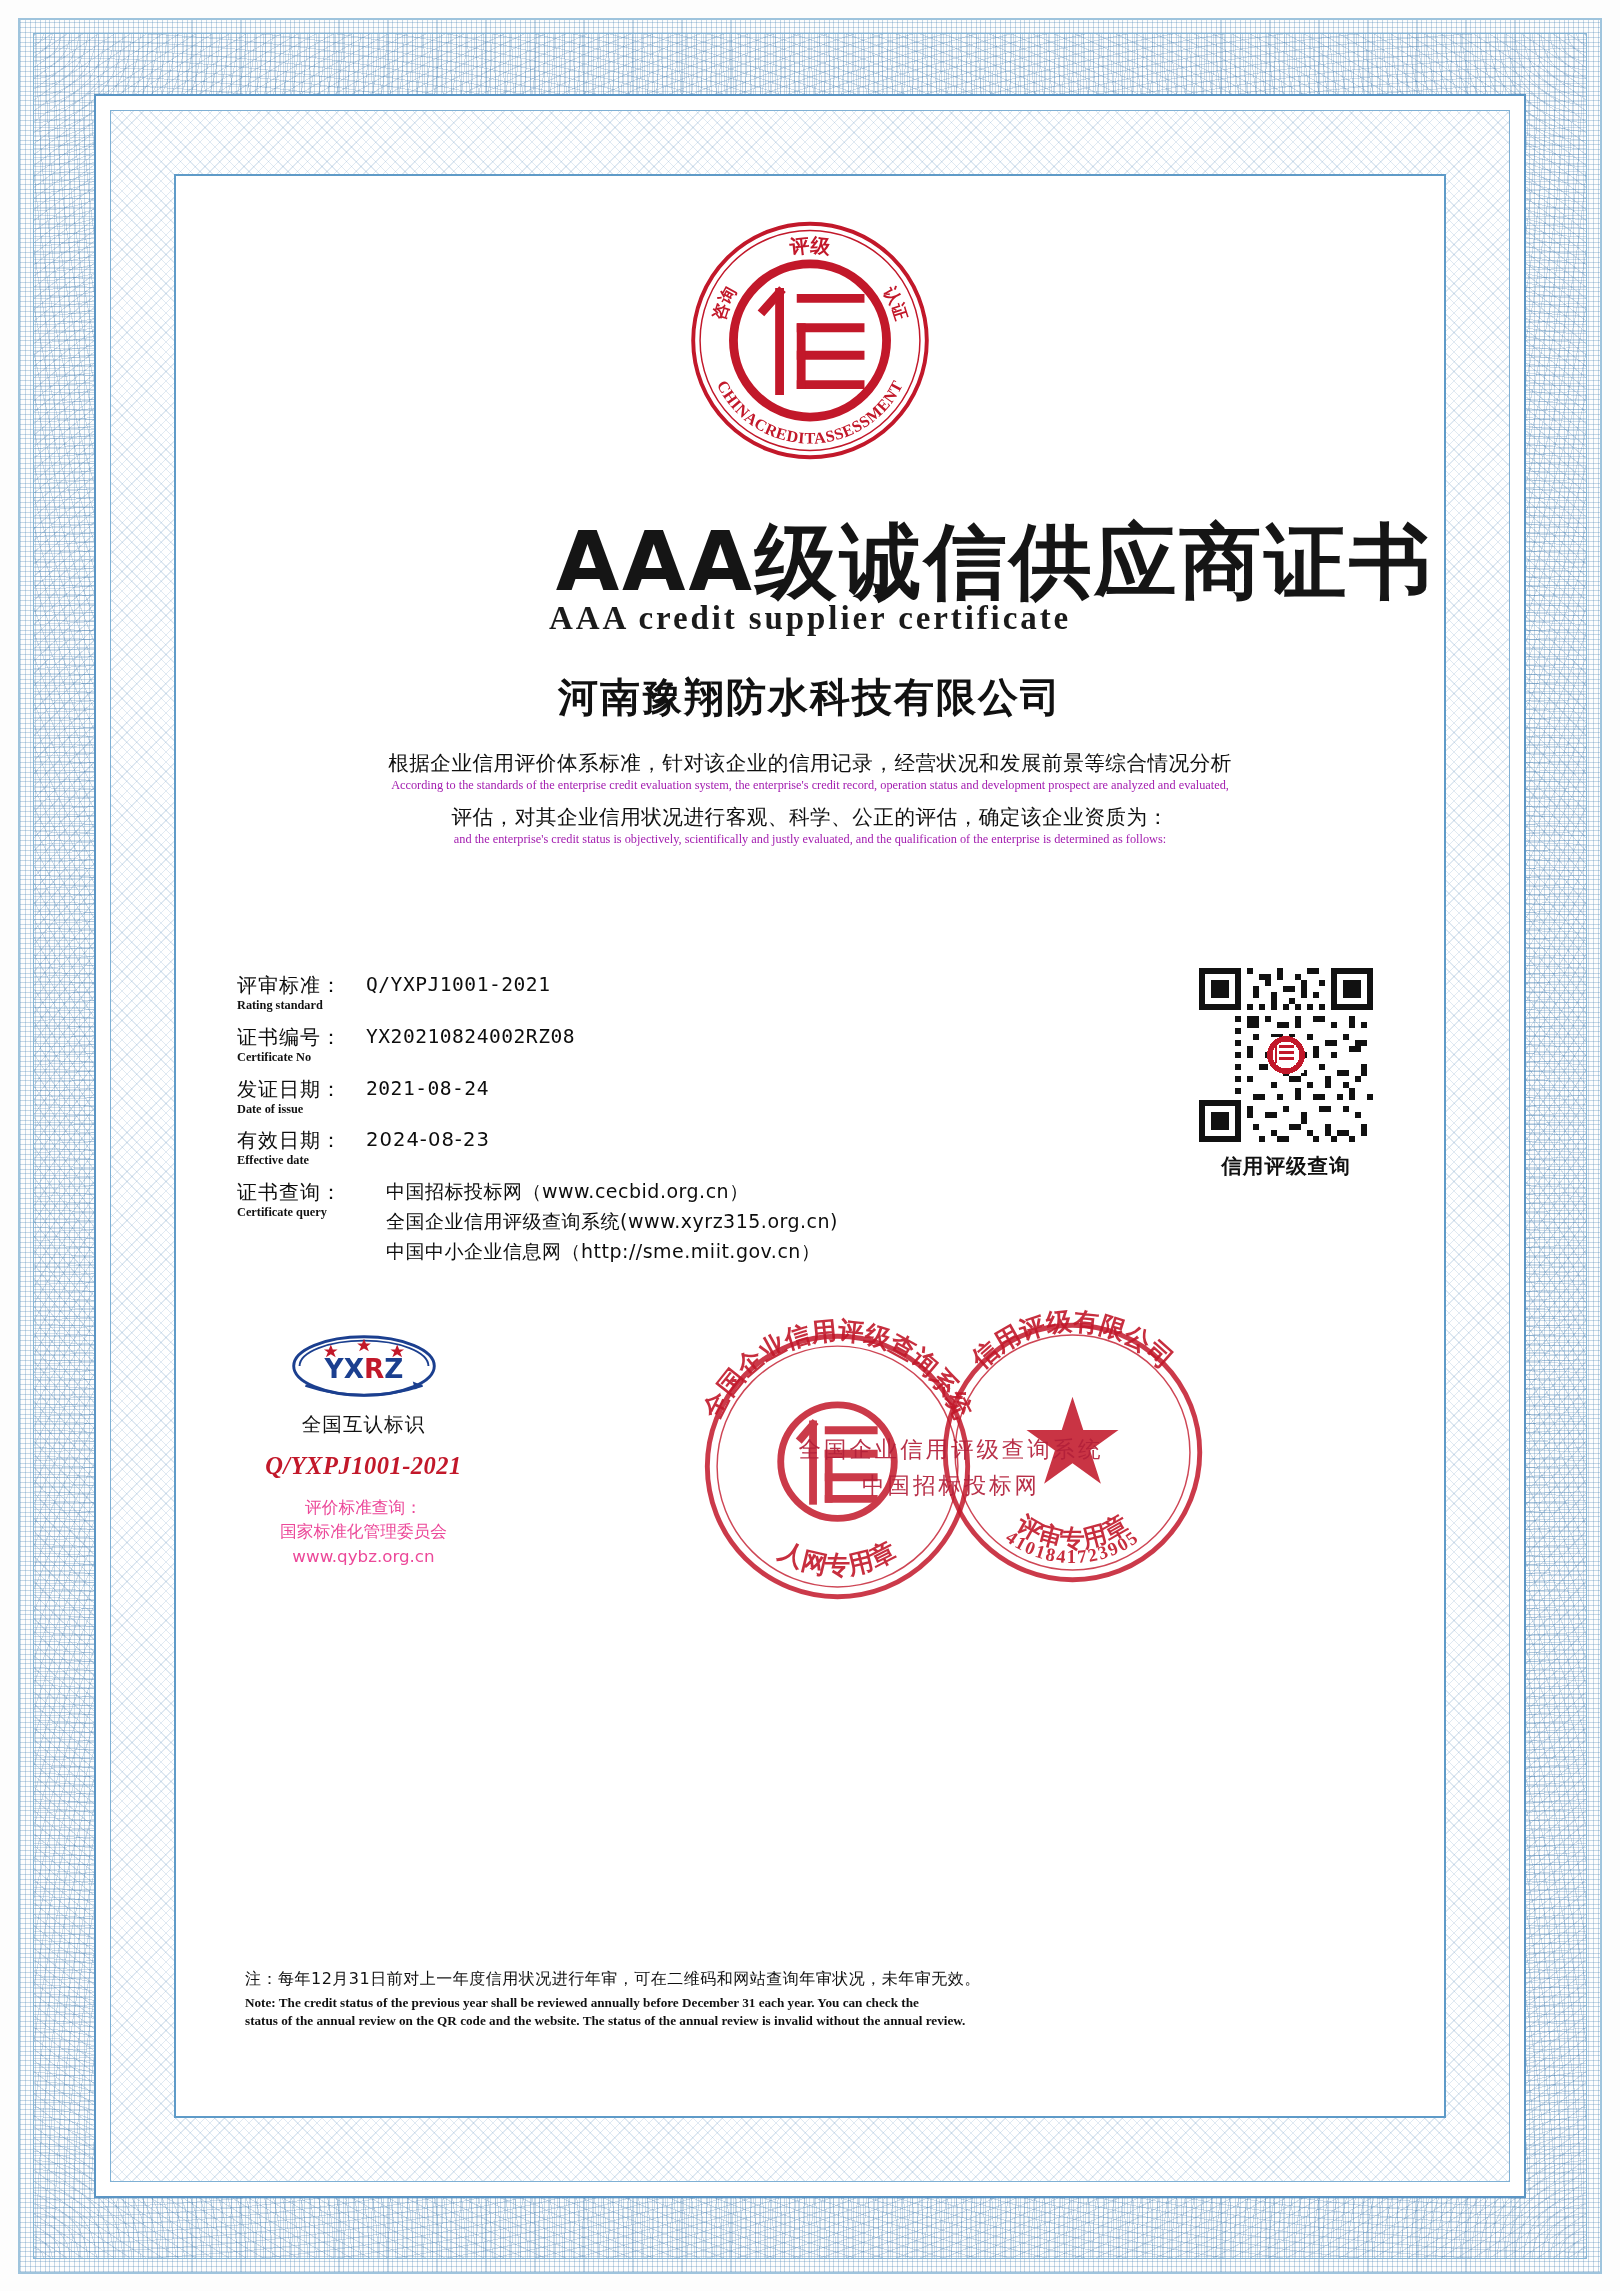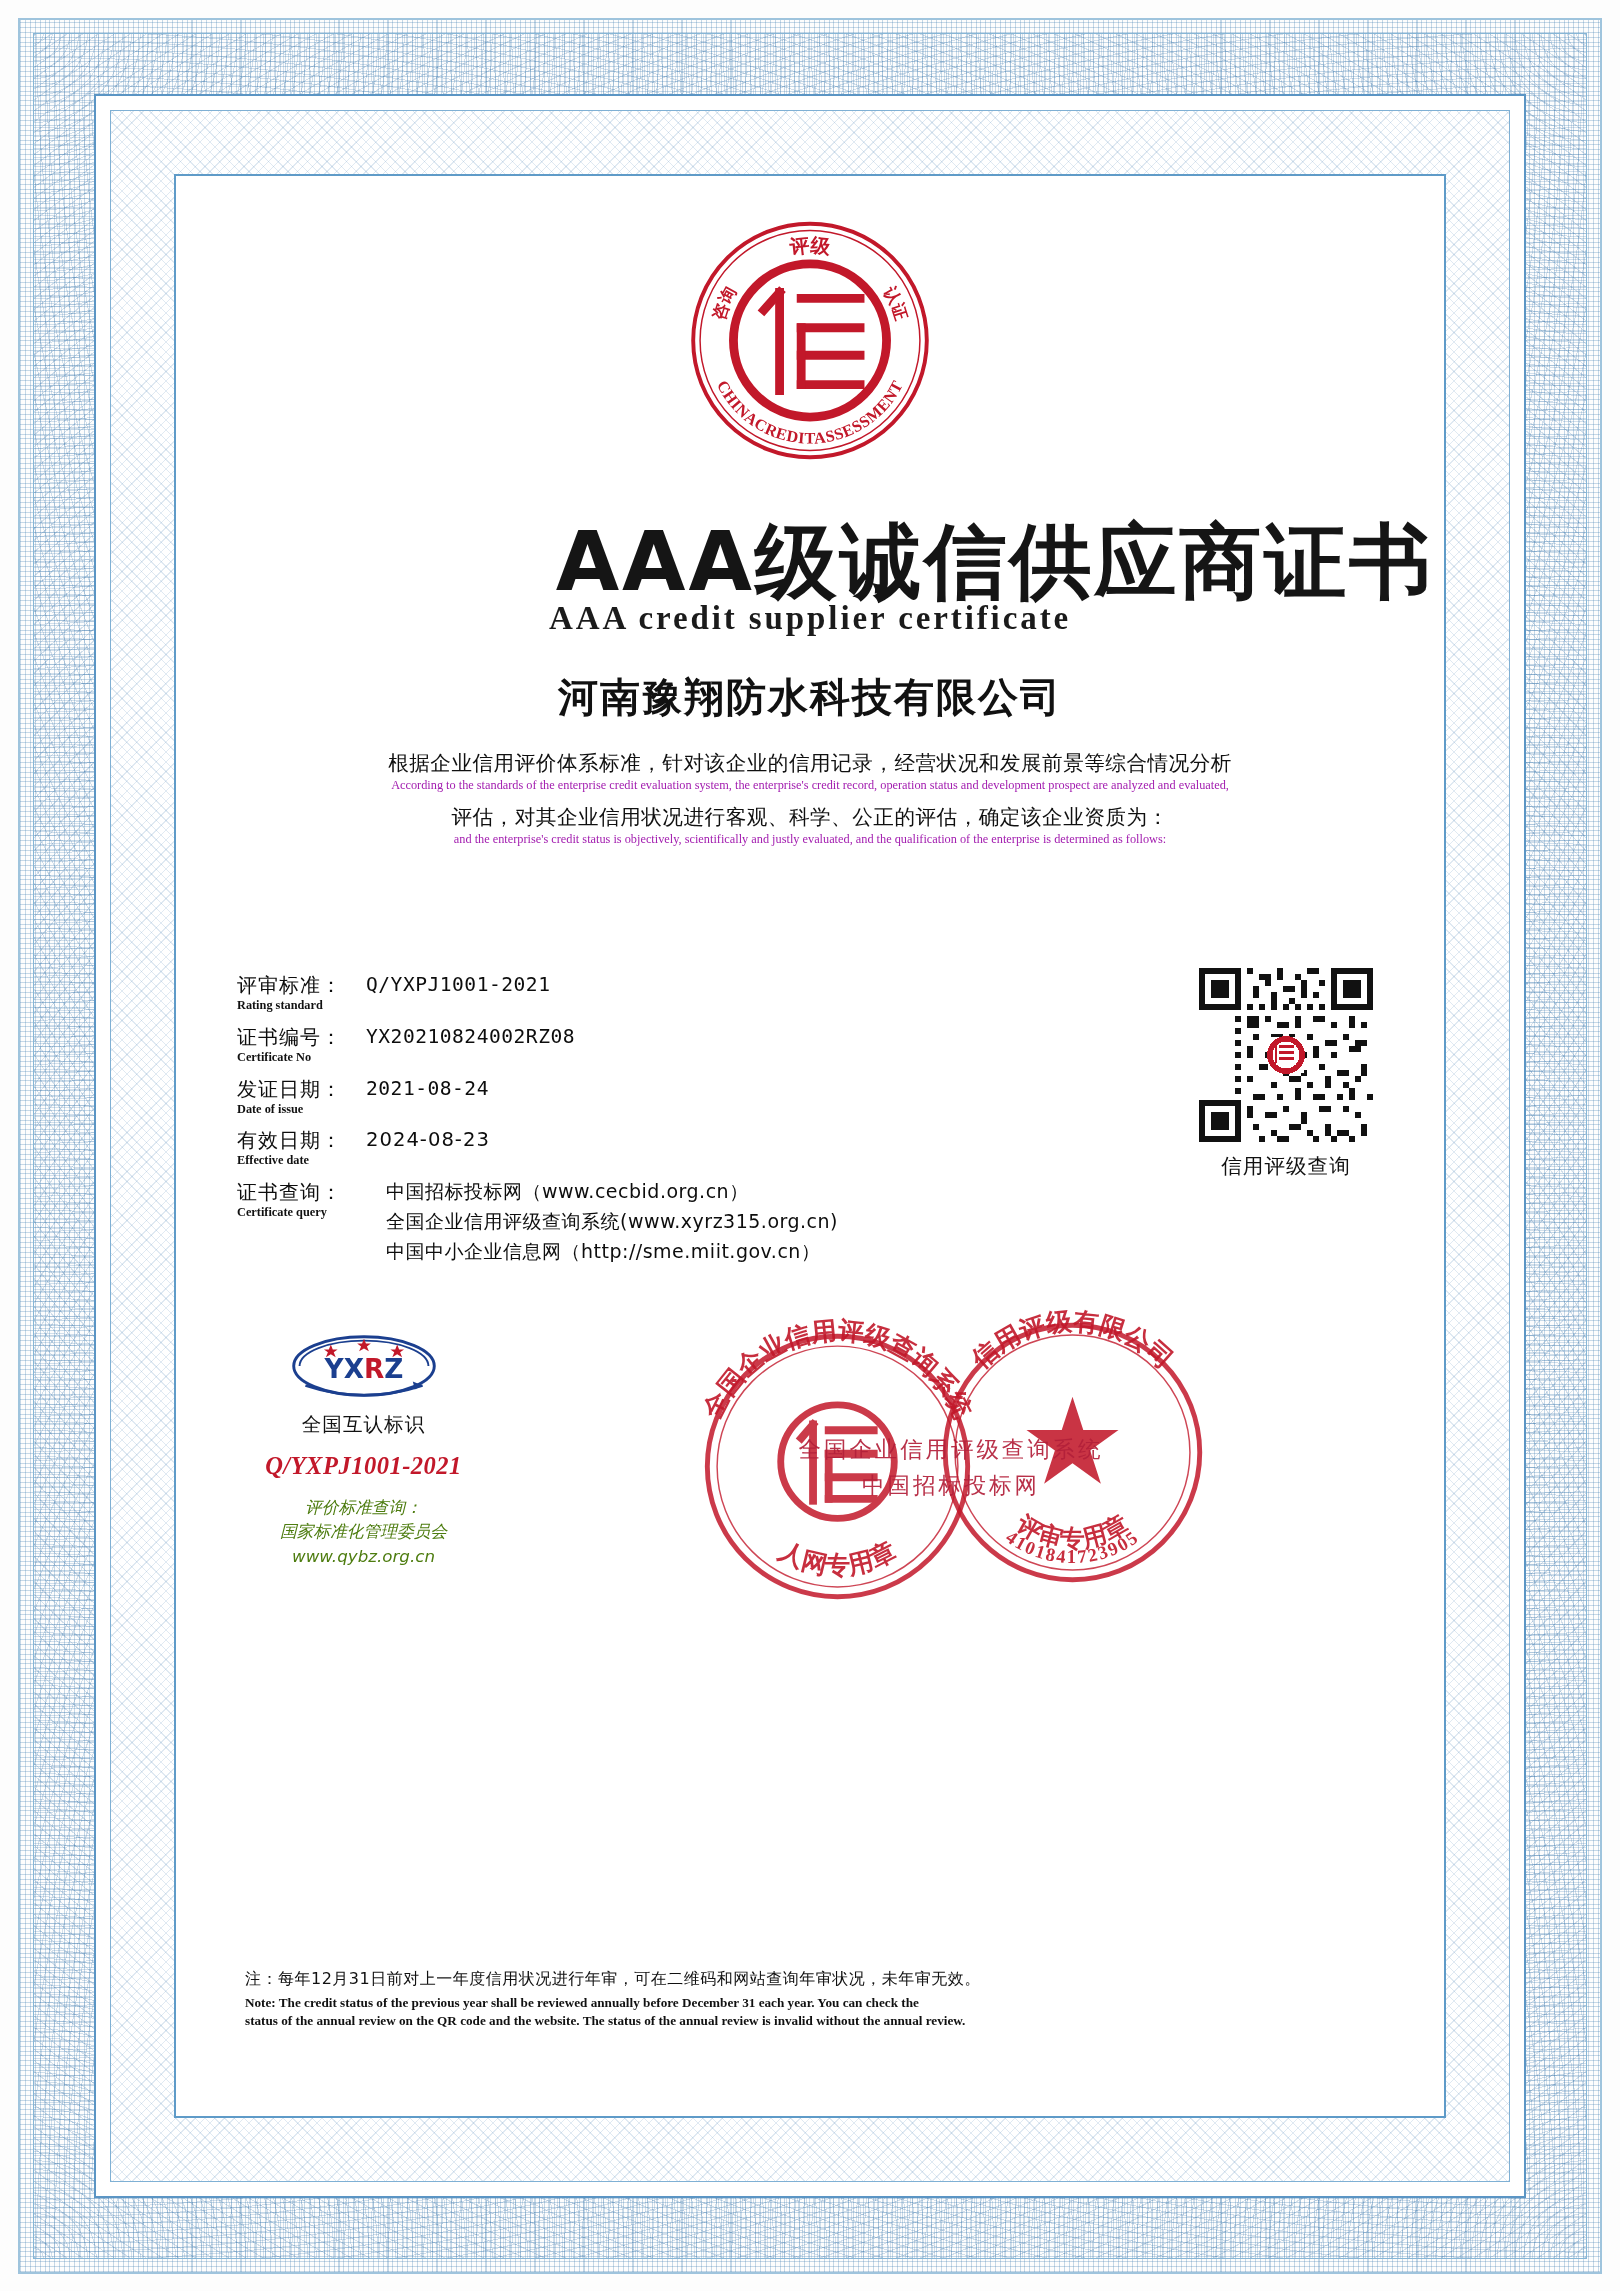--- a/index.html
+++ b/index.html
@@ -203,20 +203,21 @@
     margin-left: 20px;
   }
 
   
   .qr-block {
     position: absolute;
     top: 780px;
     right: 45px;
     width: 206px;
     text-align: center;
+    font-weight: bold;
   }
   .qr-code {
     width: 174px;
     height: 174px;
     margin: 0 auto;
     position: relative;
     background: #fff;
   }
   .qr-caption {
     margin-top: 9.8px;
@@ -247,24 +248,23 @@
     font-weight: bold;
     font-style: italic;
     font-size: 24.5px;
     color: #c2182a;
     letter-spacing: 0.5px;
     margin-top: 13.7px;
   }
   .yxrz .m3 {
     font-family: "DejaVu Sans", sans-serif;
     font-size: 16.7px;
-    color: #4d7c0f;
+    color: #ec4899;
     margin-top: 15.7px;
     line-height: 1.45;
-    font-style: italic;
   }
 
   .stamp {
     position: absolute;
     width: 323px;
     height: 323px;
   }
   .stamp-left { left: 490px; top: 1117px; }
   .stamp-right { left: 725px; top: 1103px; }
 

